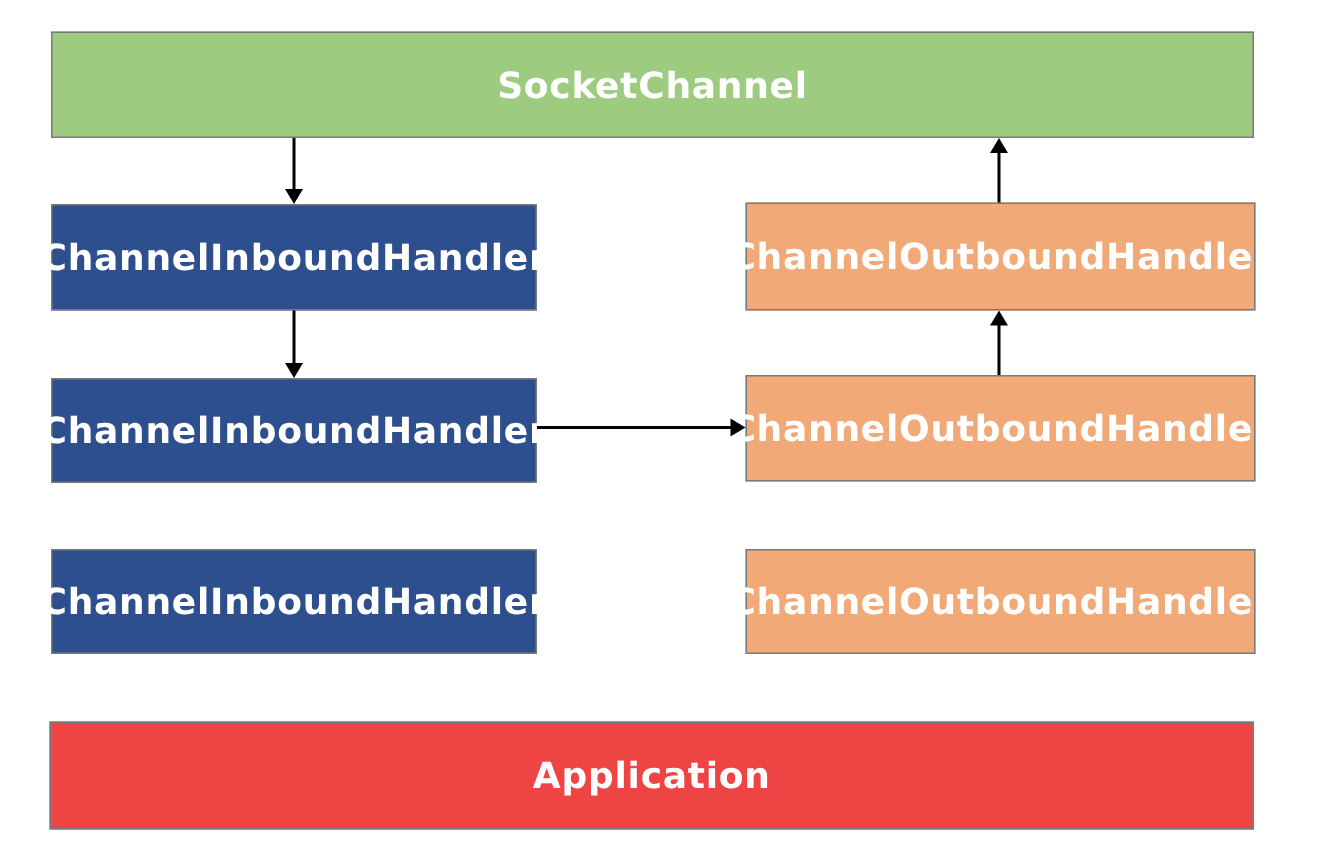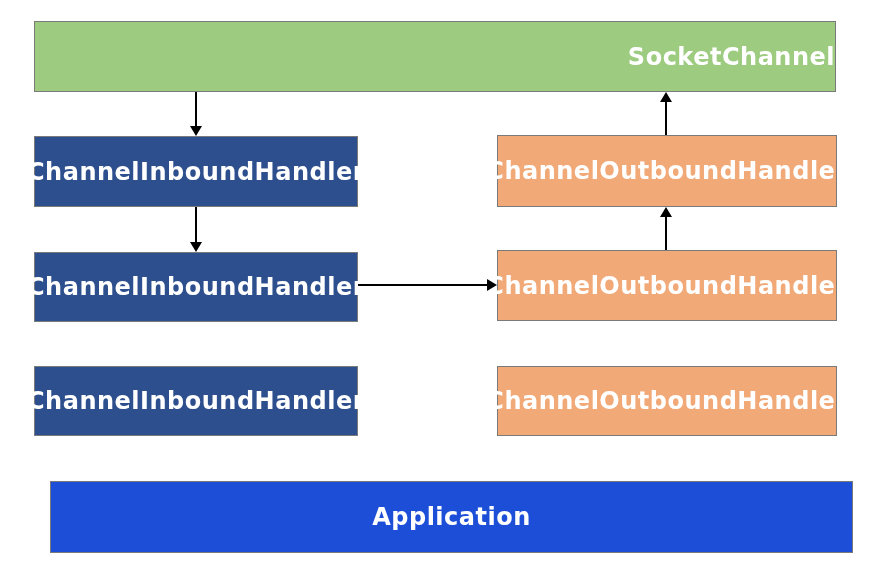--- a/index.html
+++ b/index.html
@@ -80,21 +80,21 @@
     border-left: 6px solid transparent;
     border-right: 6px solid transparent;
     border-bottom: 10px solid #000000;
   }
 </style>
 </head>
 <body>
 
 <div class="canvas">
 
-  <div class="box socket-box" style="background: rgb(157, 203, 128); justify-content: flex-end;">
+  <div class="box socket-box" style="background: rgb(157, 203, 128);">
     <span>SocketChannel</span>
   </div>
 
   <div class="box inbound-1" style="background: rgb(46, 79, 142);">
     <span>ChannelInboundHandler</span>
   </div>
   <div class="box inbound-2" style="background: rgb(46, 79, 142);">
     <span>ChannelInboundHandler</span>
   </div>
   <div class="box inbound-3" style="background: rgb(46, 79, 142);">
@@ -104,21 +104,21 @@
   <div class="box outbound-1" style="background: rgb(242, 169, 120);">
     <span>ChannelOutboundHandler</span>
   </div>
   <div class="box outbound-2" style="background: rgb(242, 169, 120);">
     <span>ChannelOutboundHandler</span>
   </div>
   <div class="box outbound-3" style="background: rgb(242, 169, 120);">
     <span>ChannelOutboundHandler</span>
   </div>
 
-  <div class="box application-box" style="background: #1d4ed8; margin-left: 17px;">
+  <div class="box application-box" style="background: #ef4444;">
     <span>Application</span>
   </div>
 
   <div class="arrow arrow-down arrow-socket-to-in1">
     <div class="line"></div>
     <div class="head"></div>
   </div>
 
   <div class="arrow arrow-down arrow-in1-to-in2">
     <div class="line"></div>

